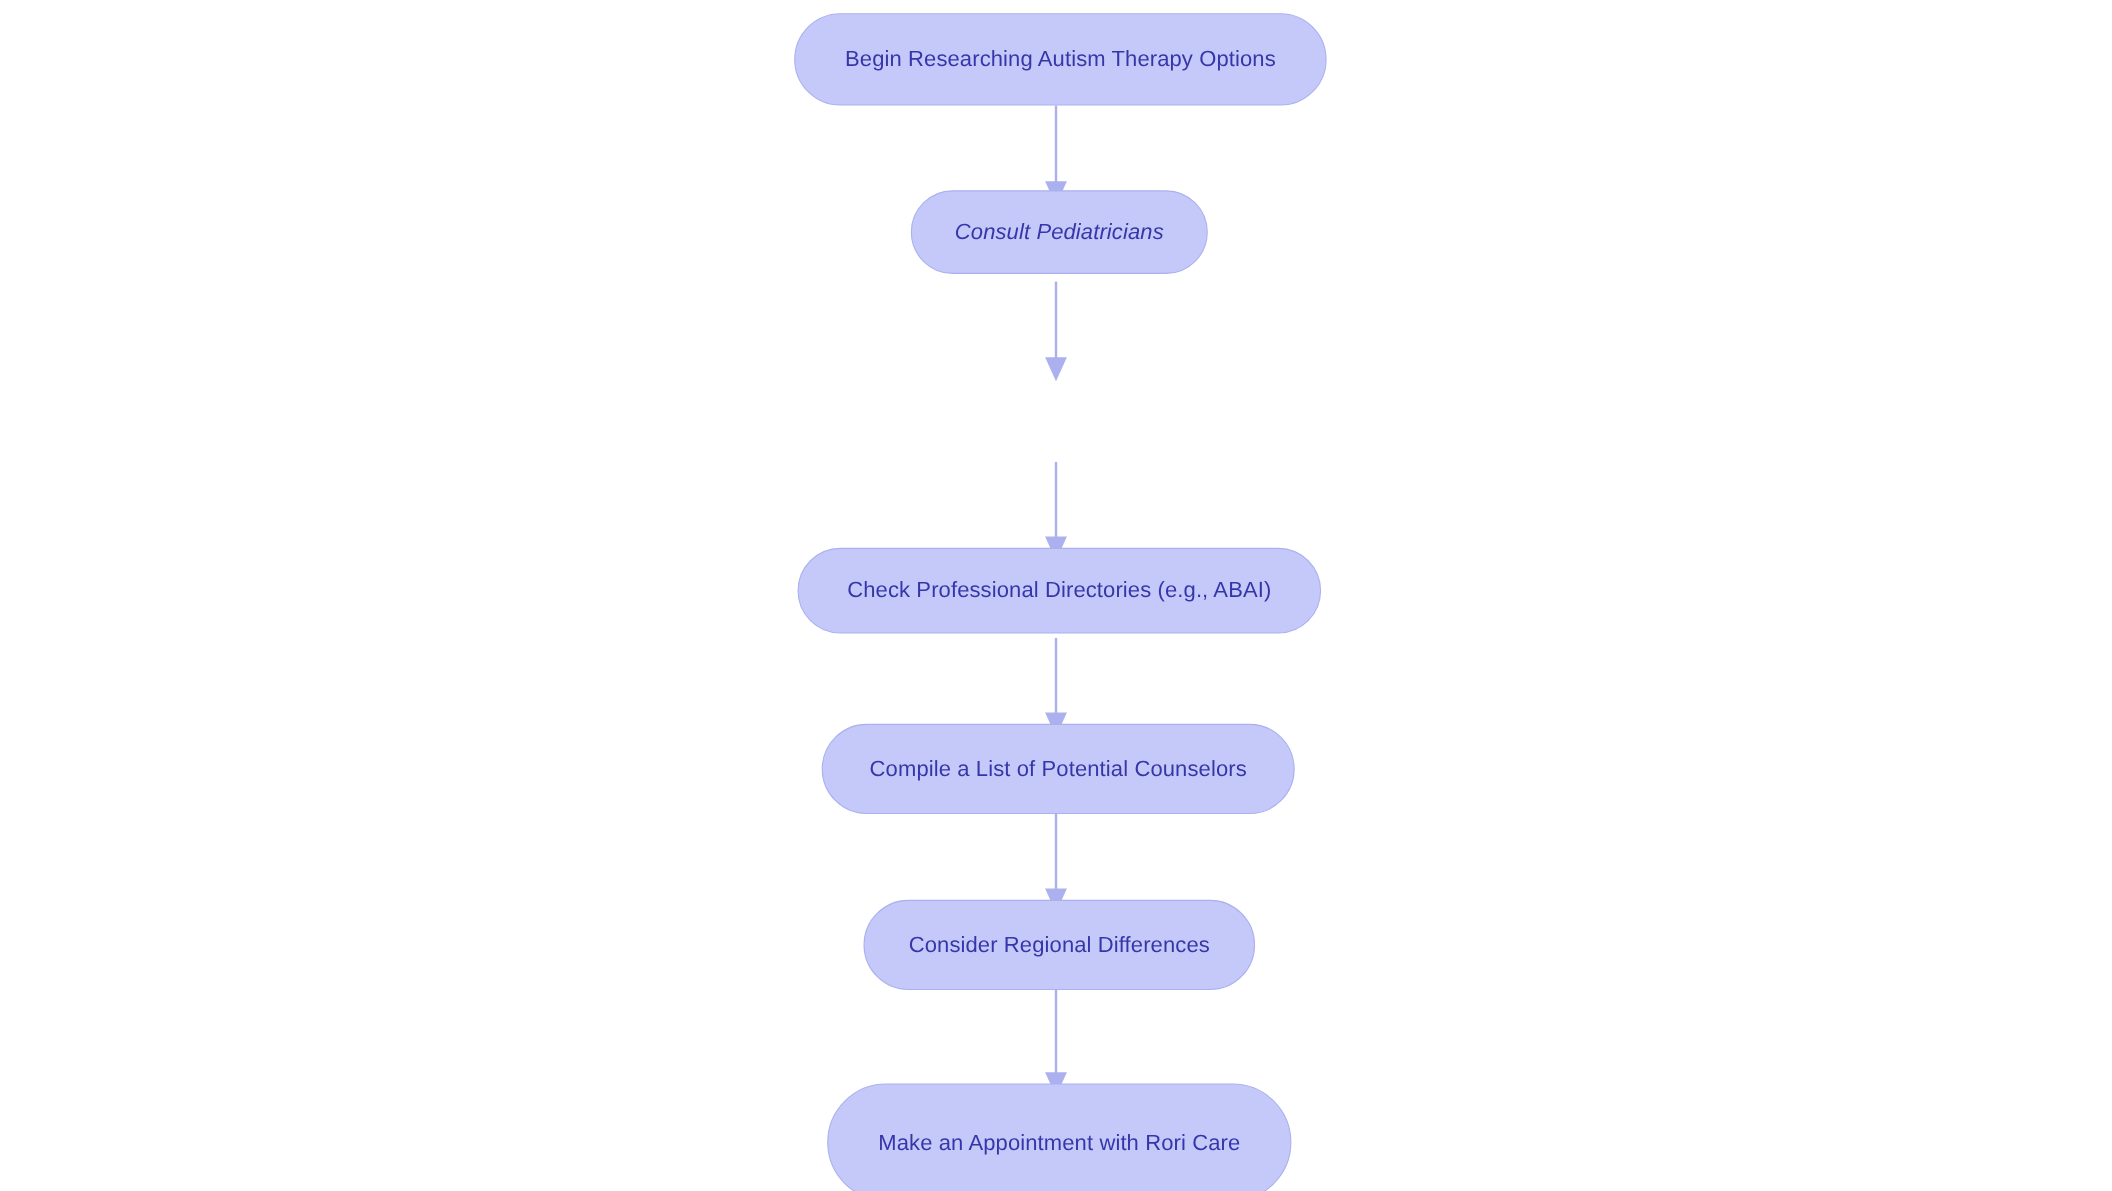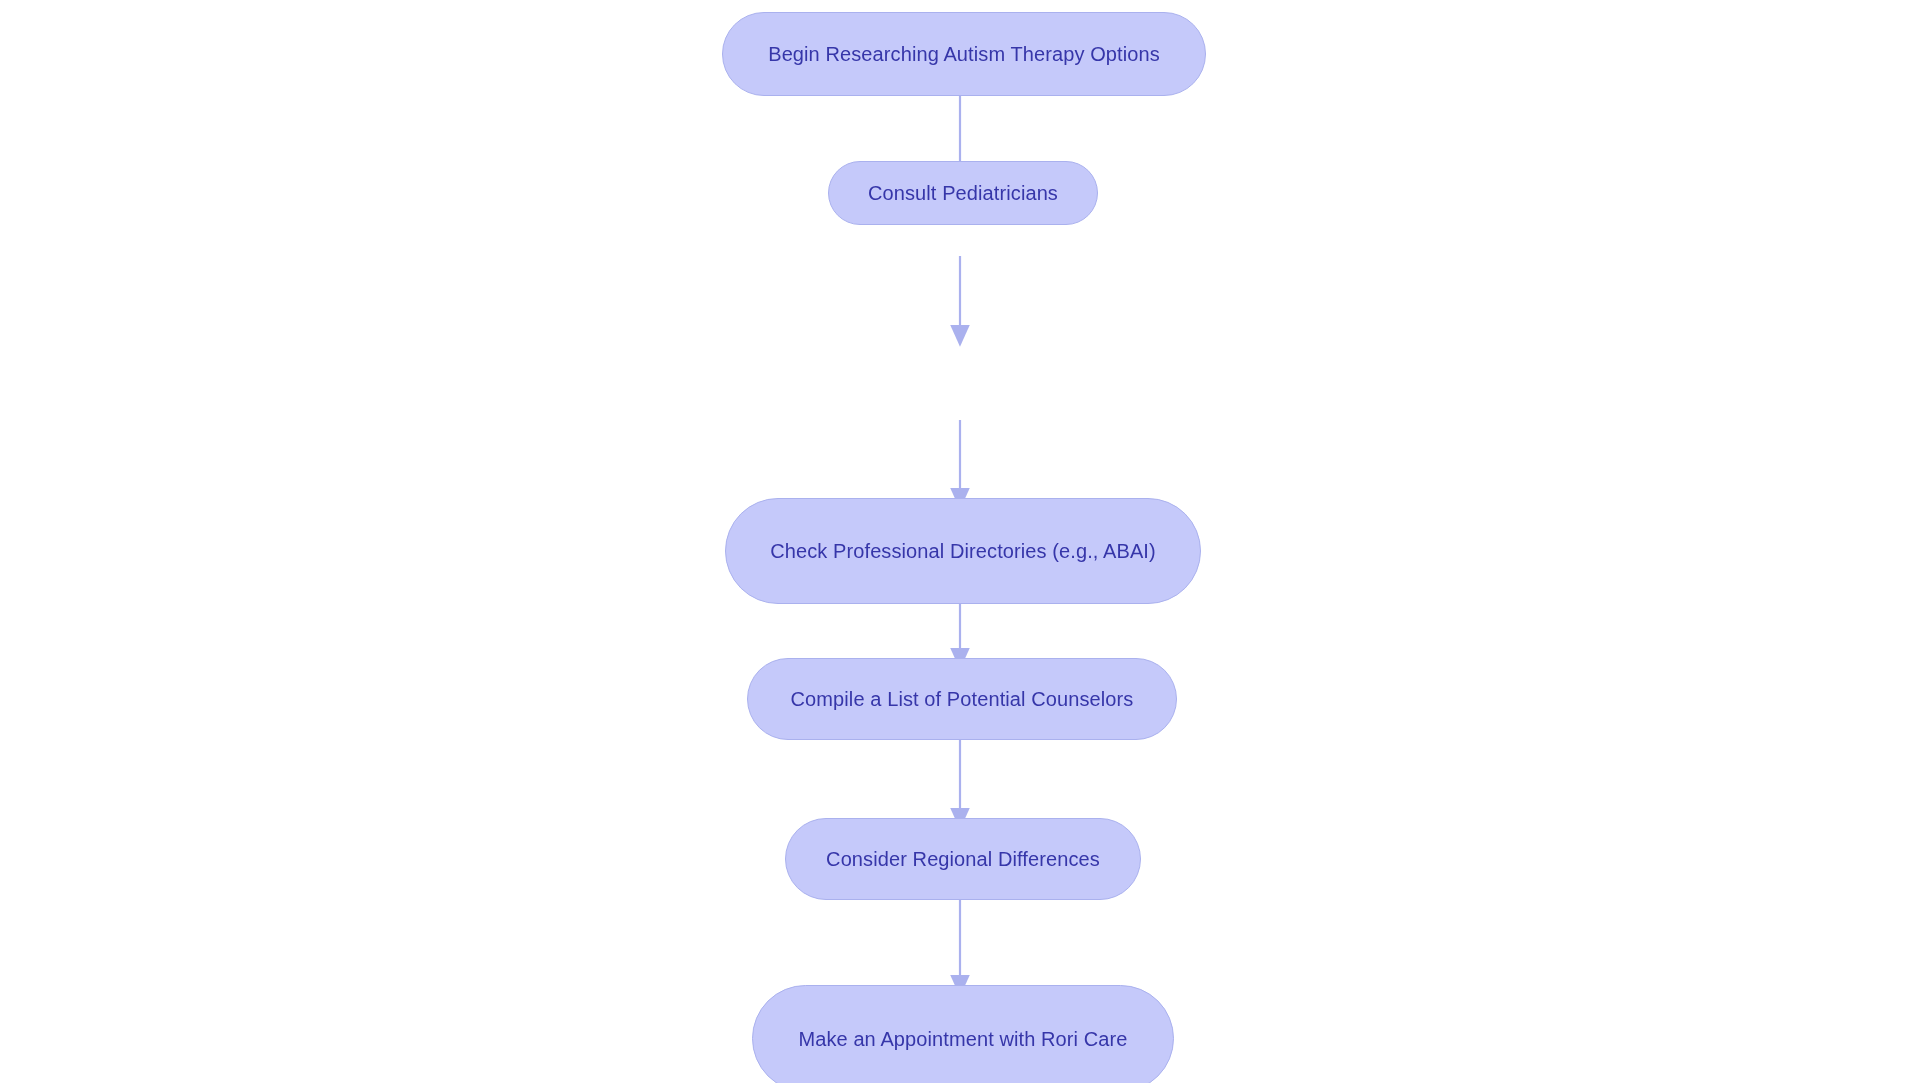--- a/index.html
+++ b/index.html
@@ -50,23 +50,23 @@
     font-size: 20px;
     font-weight: 400;
     line-height: 1;
     letter-spacing: 0.1px;
     white-space: nowrap;
     user-select: none;
   }
 
   
   .n0 { left: 722px;  top: 12px;   width: 484px; height: 84px; }
-  .n1 { left: 828px;  top: 161px;  width: 270px; height: 64px; }
+  .n1 { left: 828px;  top: 173px;  width: 270px; height: 76px; font-style: italic; }
   .n2 { left: 624px;  top: 335px;  width: 674px; height: 85px; }
-  .n3 { left: 725px;  top: 498px;  width: 476px; height: 106px; text-align: center; }
+  .n3 { left: 725px;  top: 498px;  width: 476px; height: 78px; text-align: center; }
   .n4 { left: 747px;  top: 658px;  width: 430px; height: 82px; }
   .n5 { left: 785px;  top: 818px;  width: 356px; height: 82px; }
   .n6 { left: 752px;  top: 985px;  width: 422px; height: 107px; }
 </style>
 </head>
 <body>
 
 <div id="flow-canvas">
 
   <svg id="connectors" viewBox="0 0 1920 1083" width="1920" height="1083" xmlns="http://www.w3.org/2000/svg">

